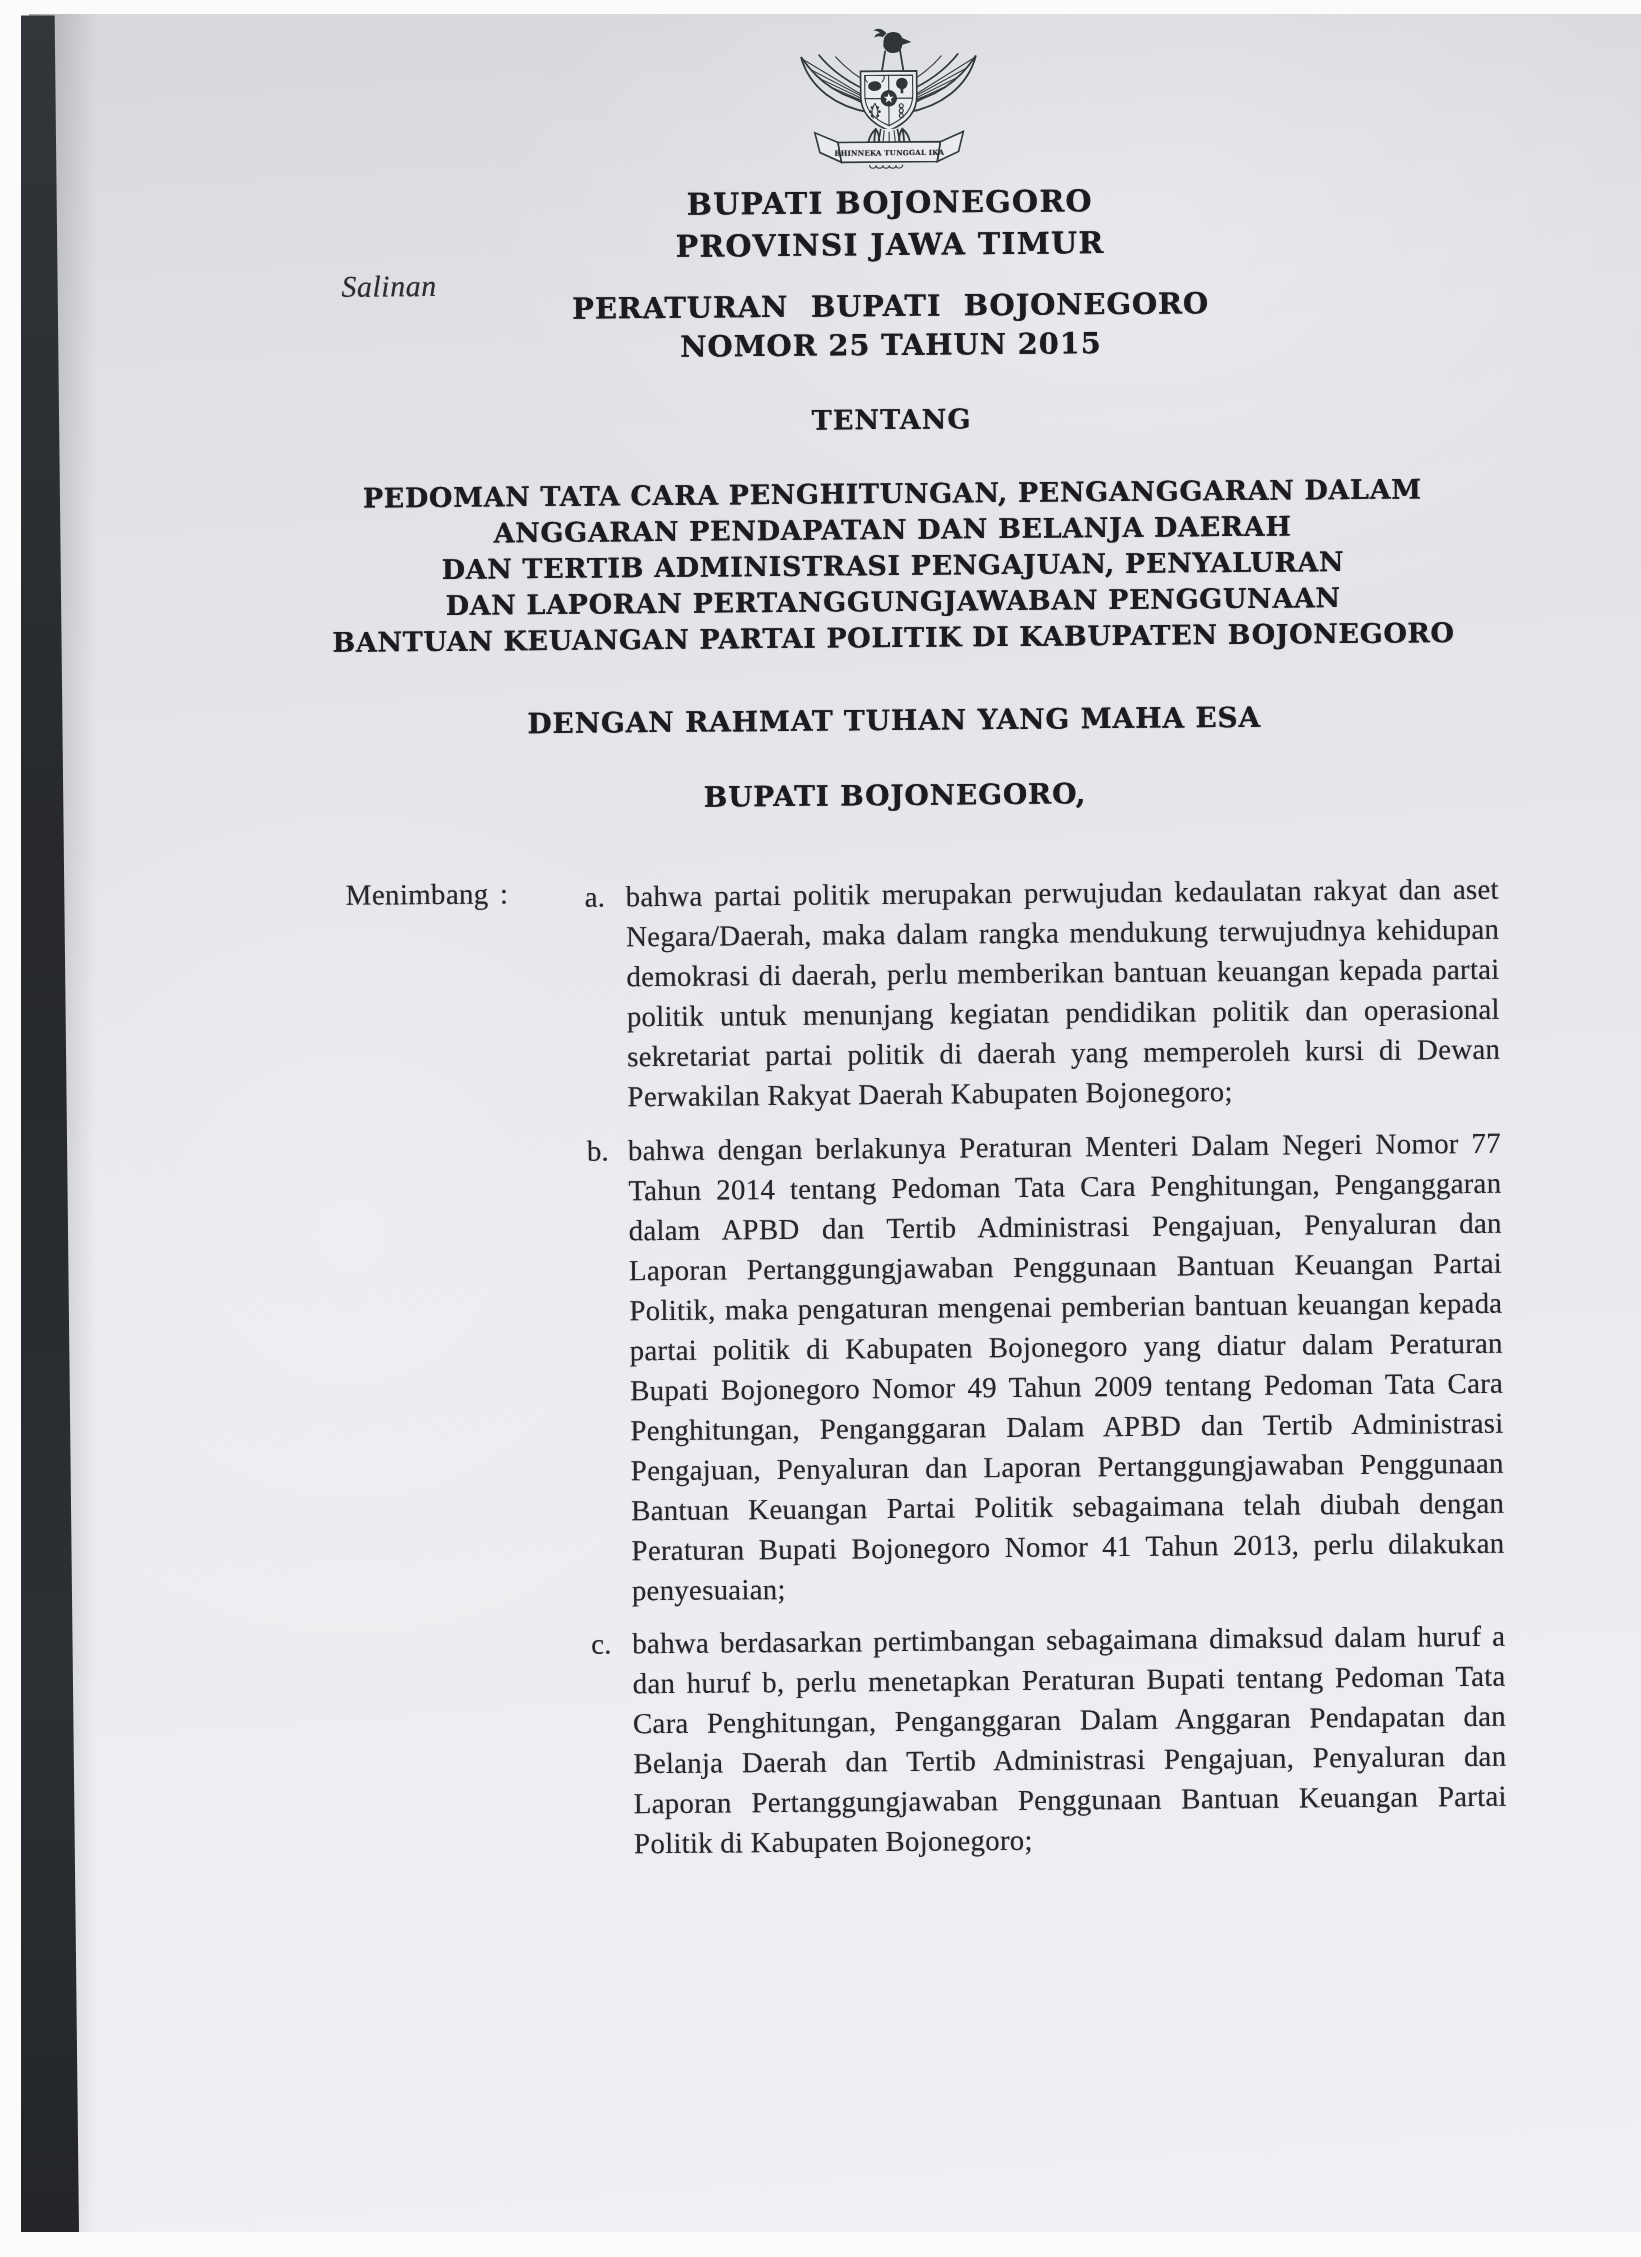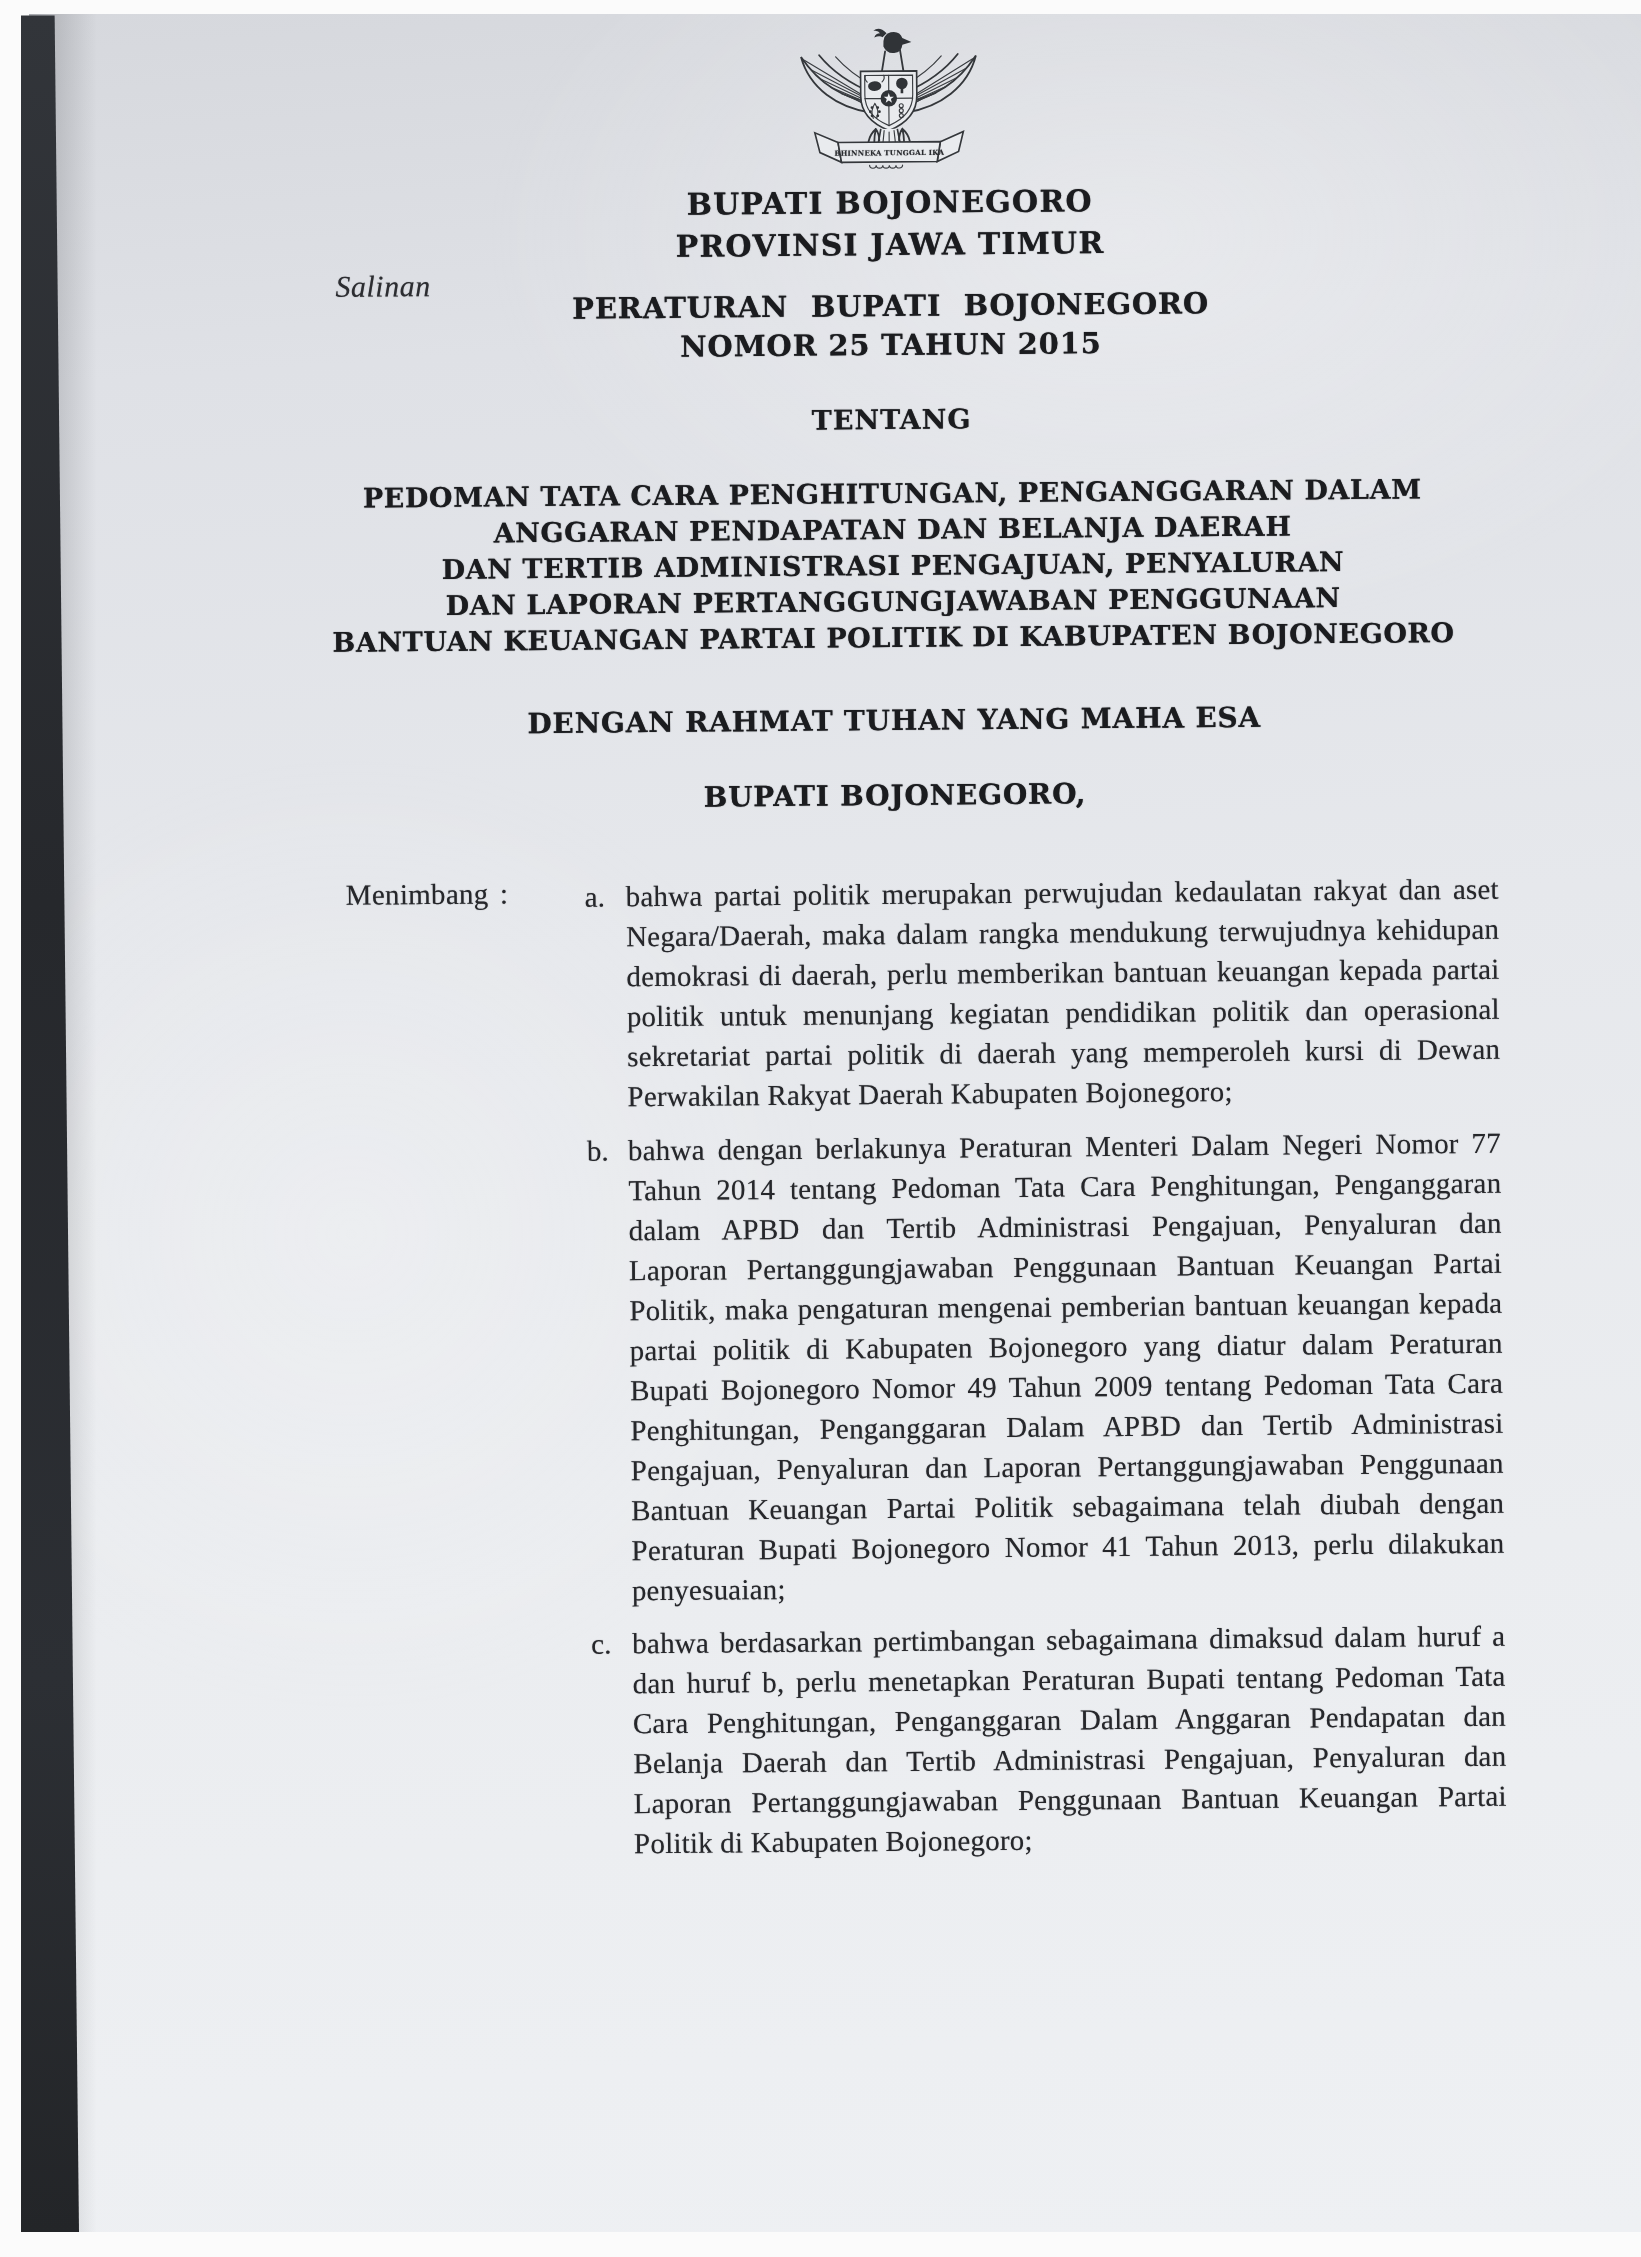--- a/index.html
+++ b/index.html
@@ -54,21 +54,21 @@
     color: var(--ink-heading);
     text-shadow: 0 0 1px rgba(25,26,30,0.8);
   }
 
   .emblem { width: 198px; margin: 13.5px auto 0 auto; }
   .emblem svg { display: block; width: 100%; height: auto; }
 
   .letterhead { margin-top: 5.8px; font-size: 30px; line-height: 42px; letter-spacing: 1.2px; }
 
   .salinan {
-    position: absolute; left: 198px; top: 259px;
+    position: absolute; left: 204px; top: 259px;
     font-style: italic; font-size: 30px; letter-spacing: 0.5px;
     color: #2c2d31;
   }
 
   .reg-title { margin-top: 21px; font-size: 29px; line-height: 39px; letter-spacing: 0.8px; }
   .reg-title .line1 { word-spacing: 11.6px; }
 
   .tentang { margin-top: 39px; font-size: 27px; letter-spacing: 1px; }
 
   .subject { margin-top: 41px; font-size: 27px; line-height: 36px; letter-spacing: 0.6px; }

